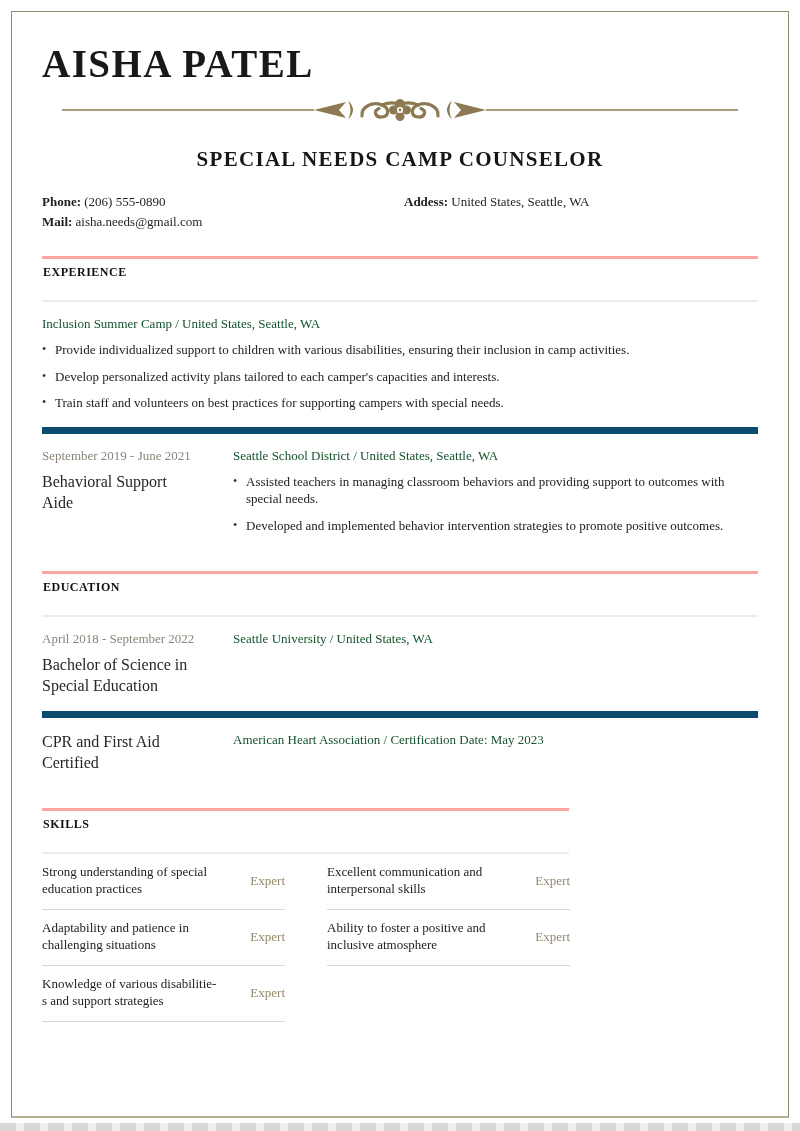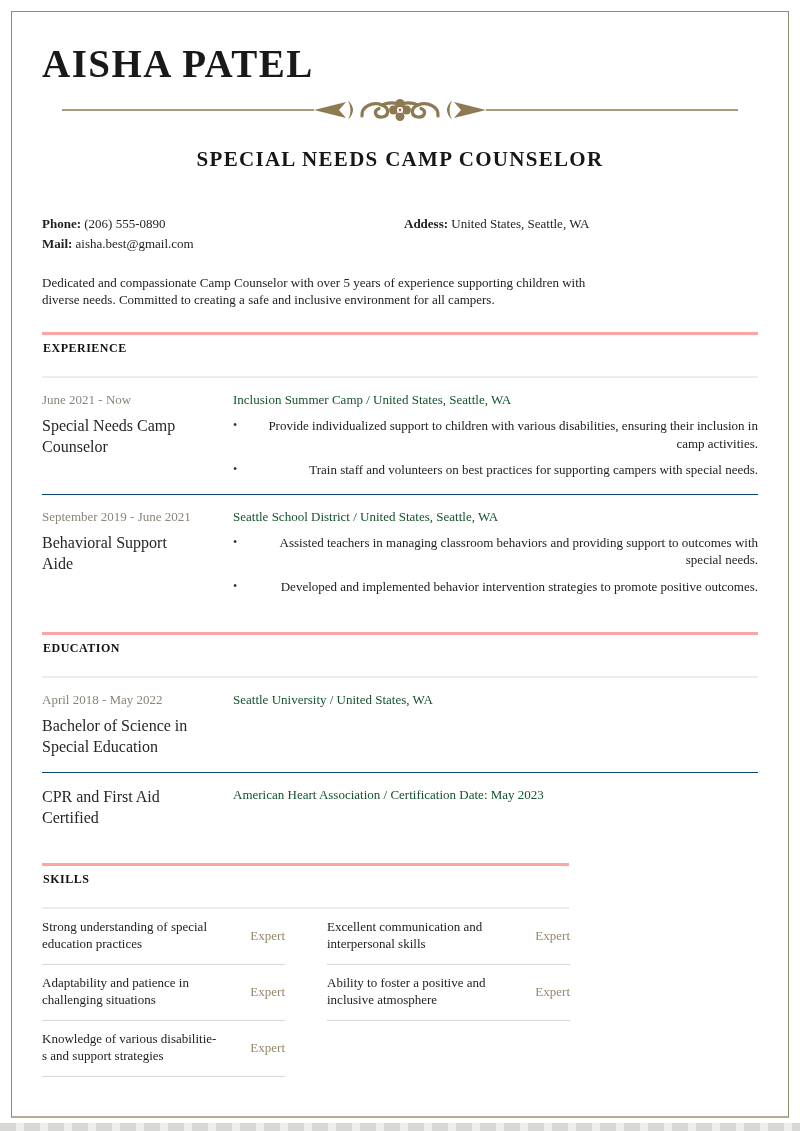--- a/index.html
+++ b/index.html
@@ -30,51 +30,51 @@
     font-size: 39px; font-weight: 600; letter-spacing: 1.5px;
     line-height: 44px; color: #191919;
   }
   .ornament { display: block; margin: 9px auto 0; }
   .job-title {
     margin: 21px 0 0; text-align: center;
     font-size: 21px; font-weight: 600; letter-spacing: 1.3px;
     line-height: 26px; color: #171717;
   }
 
-  .contact { margin-top: 42px; display: flex; font-size: 13px; }
+  .contact { margin-top: 20px; display: flex; font-size: 13px; }
   .contact-left { width: 362px; flex-shrink: 0; }
   .contact-row { line-height: 20px; }
   .contact-label { font-weight: bold; }
 
   .summary {
     margin: 21px 0 0; font-size: 13px; line-height: 16.5px;
     white-space: pre-line; color: #222;
   }
 
   .section { margin-top: 24px; }
   .sec-head {
     border-top: 3px solid #fca5a5;
     border-bottom: 2px solid #ececec;
     padding: 6px 1px 20px;
     font-size: 12px; font-weight: bold; letter-spacing: 0.5px;
     color: #111;
   }
 
   .entry { display: flex; padding: 13px 0 15px; }
-  .entry + .entry { border-top: 1px solid #0c4a6e; }
+  .entry + .entry { border-top: 7px solid #0c4a6e; }
   .entry-left { width: 191px; flex-shrink: 0; padding-right: 10px; box-sizing: border-box; }
   .entry-right { flex: 1; }
   .entry-date { color: #8b8479; font-size: 13px; line-height: 17px; margin-bottom: 7px; }
   .entry-date:empty { display: none; }
   .entry-title {
     font-size: 16px; line-height: 21px; color: #262626;
     white-space: pre-line;
   }
   .entry-company { color: #14532d; font-size: 13px; line-height: 17px; }
-  .bullets { margin: 1px 0 0; padding: 0; list-style: none; text-align: right; }
+  .bullets { margin: 1px 0 0; padding: 0; list-style: none; }
   .bullets li {
     position: relative; padding-left: 13px;
     font-size: 13px; line-height: 17.5px; color: #222;
     margin-top: 9px;
   }
   .bullets li::before {
     content: "\2022";
     position: absolute; left: 0; top: 0;
     font-size: 12px; color: #333;
   }
@@ -124,47 +124,41 @@
     <h2 class="job-title">SPECIAL NEEDS CAMP COUNSELOR</h2>
 
     <div class="contact">
       <div class="contact-left">
         <div class="contact-row">
           <span class="contact-label">Phone:</span>
           <span>(206) 555-0890</span>
         </div>
         <div class="contact-row">
           <span class="contact-label">Mail:</span>
-          <span>aisha.best@gmail.com</span>
+          <span>aisha.needs@gmail.com</span>
         </div>
       </div>
       <div class="contact-right">
         <div class="contact-row">
           <span class="contact-label">Addess:</span>
           <span>United States, Seattle, WA</span>
         </div>
       </div>
     </div>
 
-    <p class="summary">Dedicated and compassionate Camp Counselor with over 5 years of experience supporting children with
-diverse needs. Committed to creating a safe and inclusive environment for all campers.</p>
 
     <div class="section">
       <div class="sec-head">EXPERIENCE</div>
 
       <div class="entry">
-        <div class="entry-left">
-          <div class="entry-date">June 2021 - Now</div>
-          <div class="entry-title">Special Needs Camp
-Counselor</div>
-        </div>
         <div class="entry-right">
           <div class="entry-company">Inclusion Summer Camp / United States, Seattle, WA</div>
           <ul class="bullets">
             <li>Provide individualized support to children with various disabilities, ensuring their inclusion in camp activities.</li>
+            <li>Develop personalized activity plans tailored to each camper's capacities and interests.</li>
             <li>Train staff and volunteers on best practices for supporting campers with special needs.</li>
           </ul>
         </div>
       </div>
 
       <div class="entry">
         <div class="entry-left">
           <div class="entry-date">September 2019 - June 2021</div>
           <div class="entry-title">Behavioral Support
 Aide</div>
@@ -177,21 +171,21 @@
           </ul>
         </div>
       </div>
     </div>
 
     <div class="section" style="margin-top:22px;">
       <div class="sec-head">EDUCATION</div>
 
       <div class="entry">
         <div class="entry-left">
-          <div class="entry-date">April 2018 - May 2022</div>
+          <div class="entry-date">April 2018 - September 2022</div>
           <div class="entry-title">Bachelor of Science in
 Special Education</div>
         </div>
         <div class="entry-right">
           <div class="entry-company">Seattle University / United States, WA</div>
         </div>
       </div>
 
       <div class="entry">
         <div class="entry-left">

